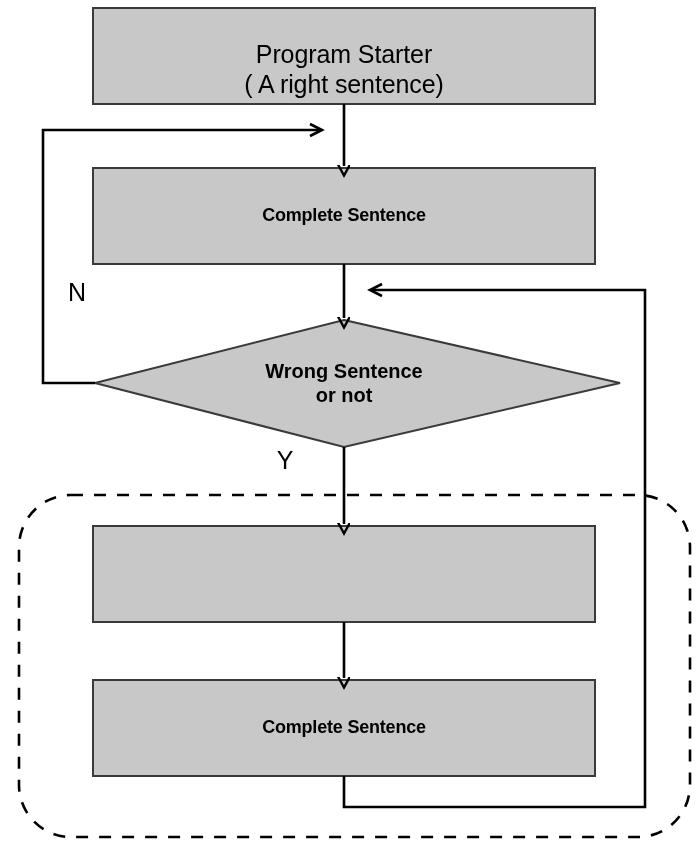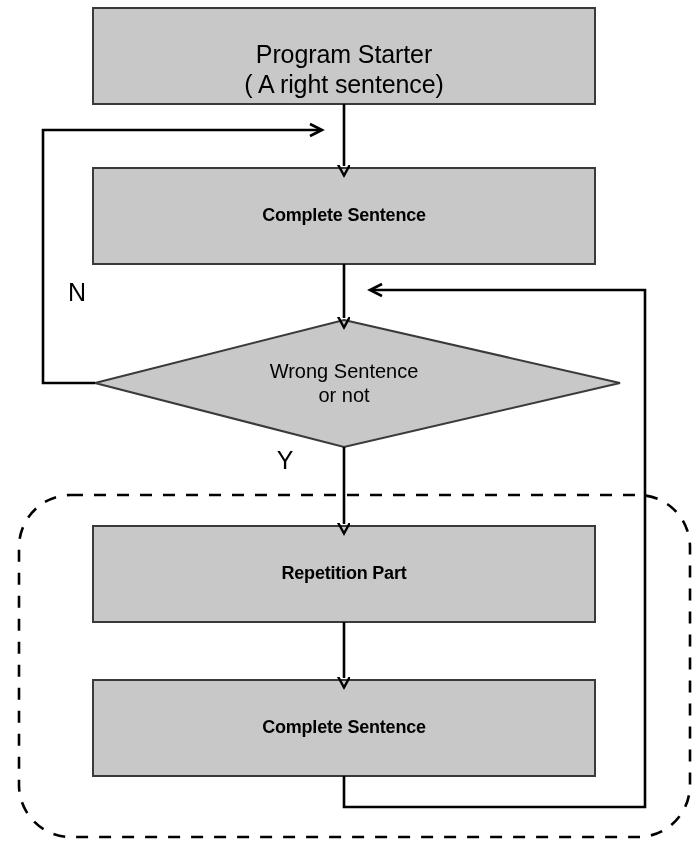--- a/index.html
+++ b/index.html
@@ -41,21 +41,21 @@
     font-weight: bold;
     letter-spacing: -0.2px;
   }
   .start-label {
     font-size: 25px;
     font-weight: normal;
     letter-spacing: -0.1px;
   }
   .decision-label {
     font-size: 20px;
-    font-weight: normal;
+    font-weight: bold;
   }
   .edge-label {
     position: absolute;
     font-size: 25px;
     font-weight: normal;
     color: #000000;
     text-align: center;
   }
 </style>
 </head>
@@ -98,21 +98,20 @@
   </svg>
 
   <div class="node-label start-label" style="left:93px; top:8px; width:502px; height:123px;">Program Starter
 ( A right sentence)</div>
 
   <div class="node-label proc-label" style="left:93px; top:168px; width:502px; height:96px;">Complete Sentence</div>
 
   <div class="node-label decision-label" style="left:204px; top:320px; width:280px; height:127px;">Wrong Sentence
 or not</div>
 
-  <div class="node-label proc-label" style="left:93px; top:526px; width:502px; height:96px;">Repetition Part</div>
 
   <div class="node-label proc-label" style="left:93px; top:680px; width:502px; height:96px;">Complete Sentence</div>
 
   <div class="edge-label" style="left:58px; top:278px; width:38px;">N</div>
 
   <div class="edge-label" style="left:266px; top:446px; width:38px;">Y</div>
 
 </div>
 
 </body></html>

